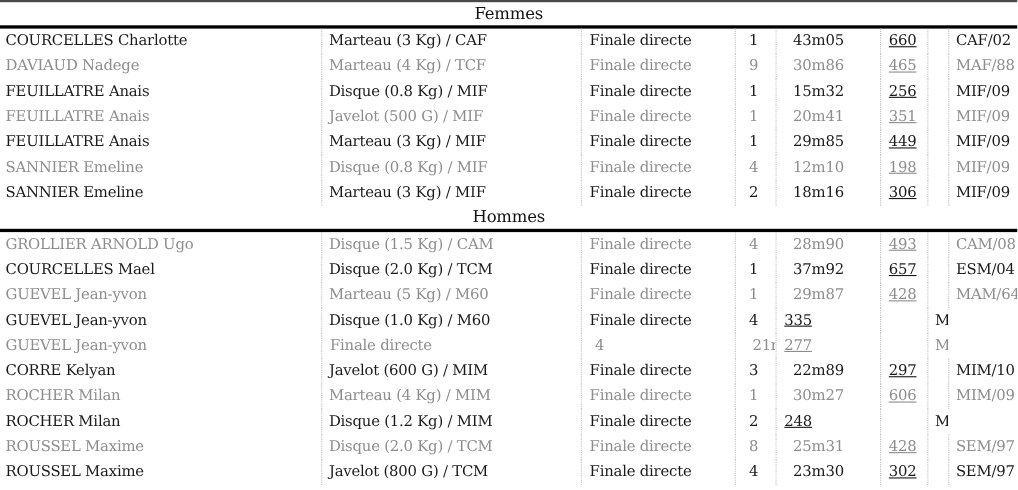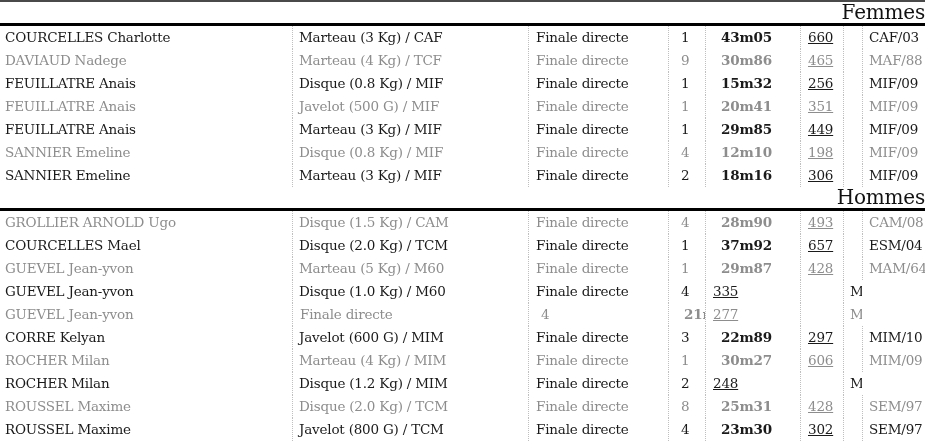--- a/index.html
+++ b/index.html
@@ -11,60 +11,60 @@
   *{box-sizing:border-box;margin:0;padding:0;}
   html,body{background:#ffffff;}
   body{
     width:925px;height:445px;overflow:hidden;
     font-family:"DejaVu Serif","Liberation Serif",serif;
     font-size:13.5px;color:var(--text);
     letter-spacing:-0.2px;
   }
   .sheet{width:925px;border-top:2px solid #4a4a4a;}
   .section-title{
-    height:21px;line-height:21px;text-align:right;
-    font-size:20px;color:#111;
+    height:21px;line-height:21px;text-align:center;
+    font-size:15px;color:#111;
   }
   .rule{height:0;border-top:3px solid var(--rule);}
   .rows{width:844px;}
   .row{
     display:grid;
     grid-template-columns:292px 236px 140px 37px 95px 43px 19px 63px;
     height:23px;line-height:23px;
     color:var(--text);
     white-space:nowrap;
   }
   .row.muted{color:var(--muted);}
   .cell{overflow:hidden;}
   .cell + .cell{border-left:1px dotted var(--divider);}
   .c-name{padding-left:5px;}
   .c-event{padding-left:6px;}
   .c-round{padding-left:7px;}
   .c-rank{padding-left:12px;}
-  .c-perf{padding-left:15px;font-weight:bold;}
+  .c-perf{padding-left:15px;font-weight:normal;}
   .c-points{padding-left:7px;text-decoration:underline;}
   .c-cat{padding-left:6px;}
 </style>
 </head>
 <body>
 
 <div class="sheet">
   <section class="section">
     <div class="section-title">Femmes</div>
     <div class="rule"></div>
     <div class="rows">
   <div class="row">
     <div class="cell c-name">COURCELLES Charlotte</div>
     <div class="cell c-event">Marteau (3 Kg) / CAF</div>
     <div class="cell c-round">Finale directe</div>
     <div class="cell c-rank">1</div>
     <div class="cell c-perf">43m05</div>
     <div class="cell c-points">660</div>
     <div class="cell c-spacer"></div>
-    <div class="cell c-cat">CAF/03</div>
+    <div class="cell c-cat">CAF/02</div>
   </div>
 
   <div class="row muted">
     <div class="cell c-name">DAVIAUD Nadege</div>
     <div class="cell c-event">Marteau (4 Kg) / TCF</div>
     <div class="cell c-round">Finale directe</div>
     <div class="cell c-rank">9</div>
     <div class="cell c-perf">30m86</div>
     <div class="cell c-points">465</div>
     <div class="cell c-spacer"></div>

